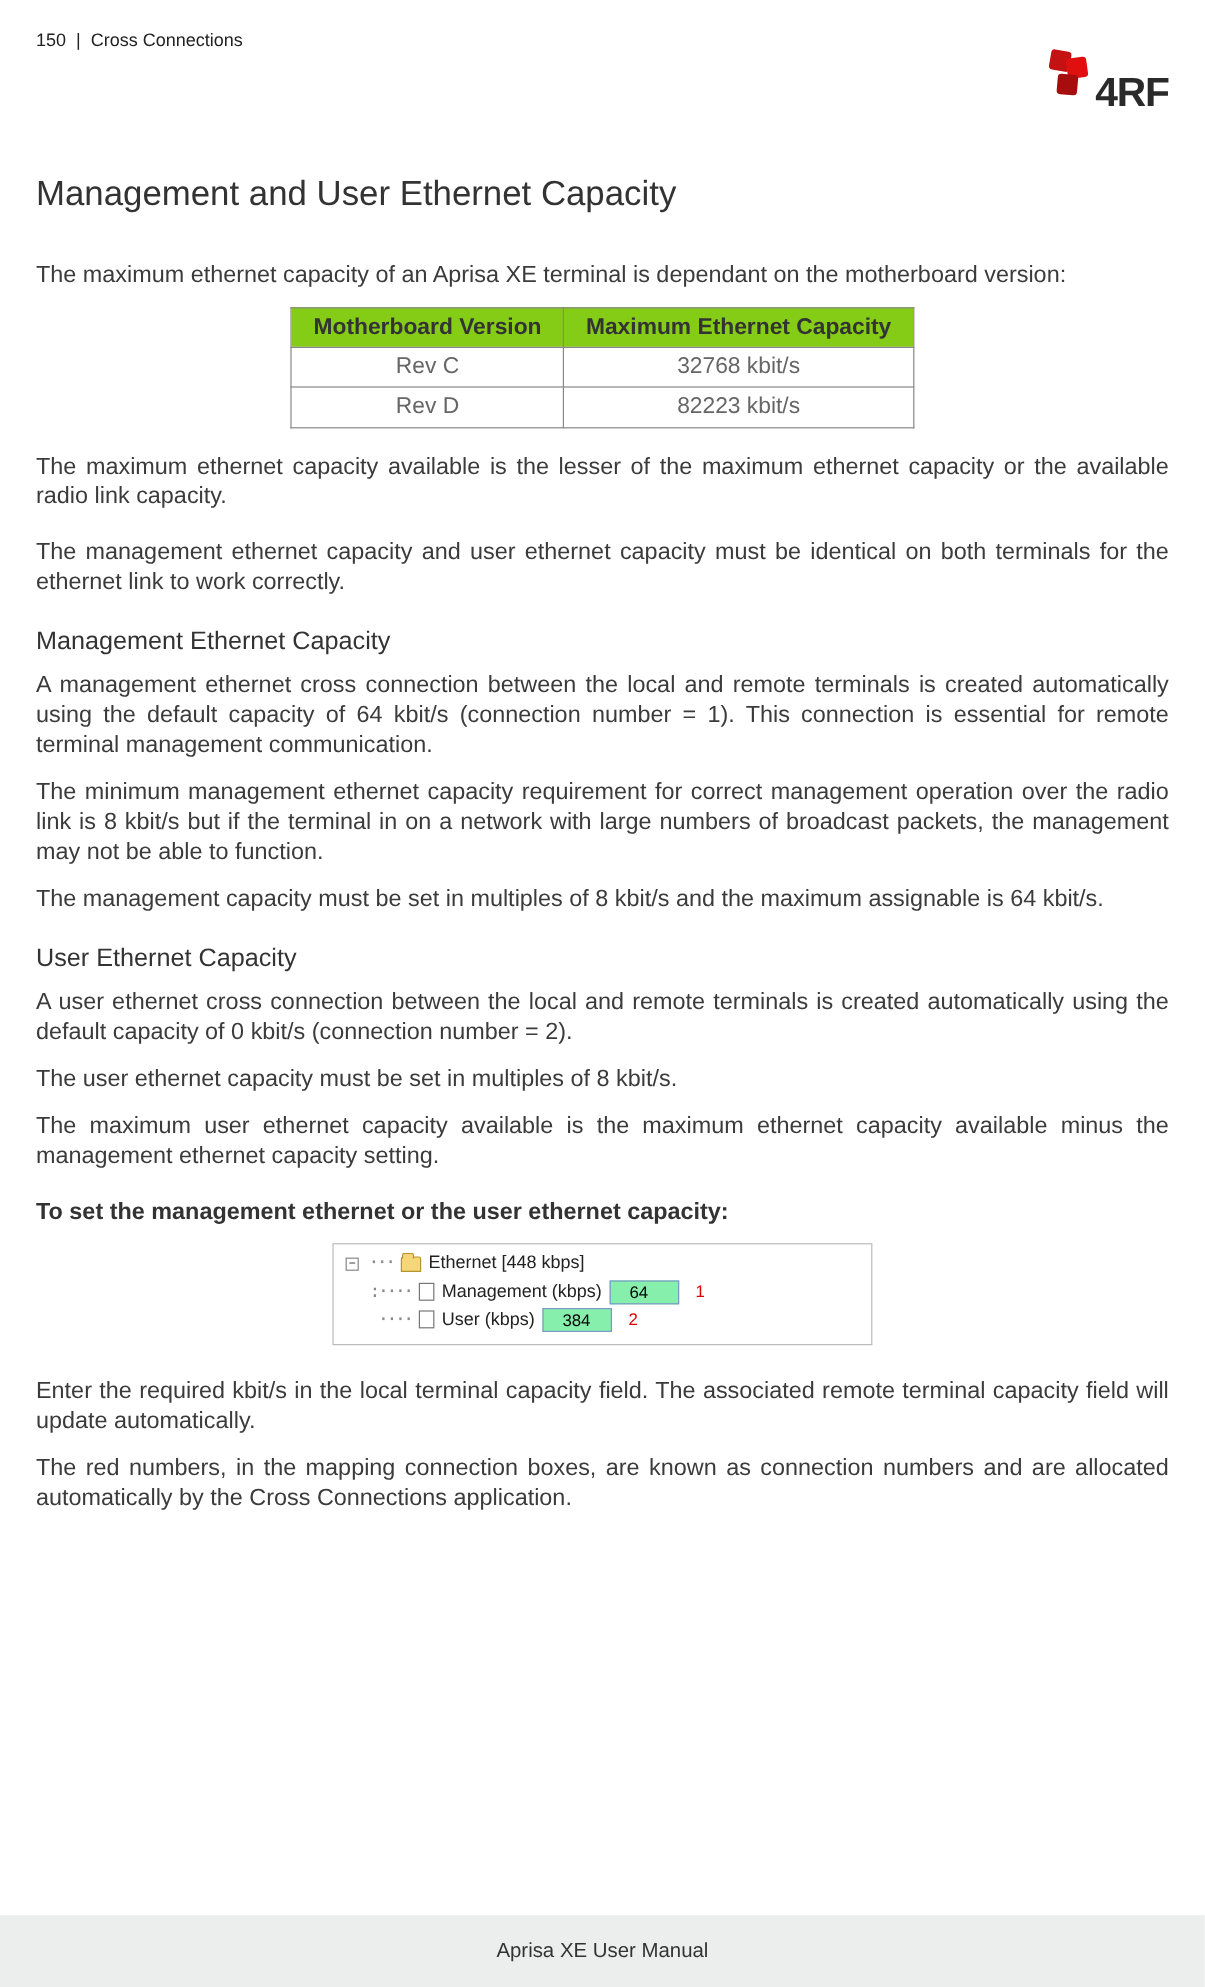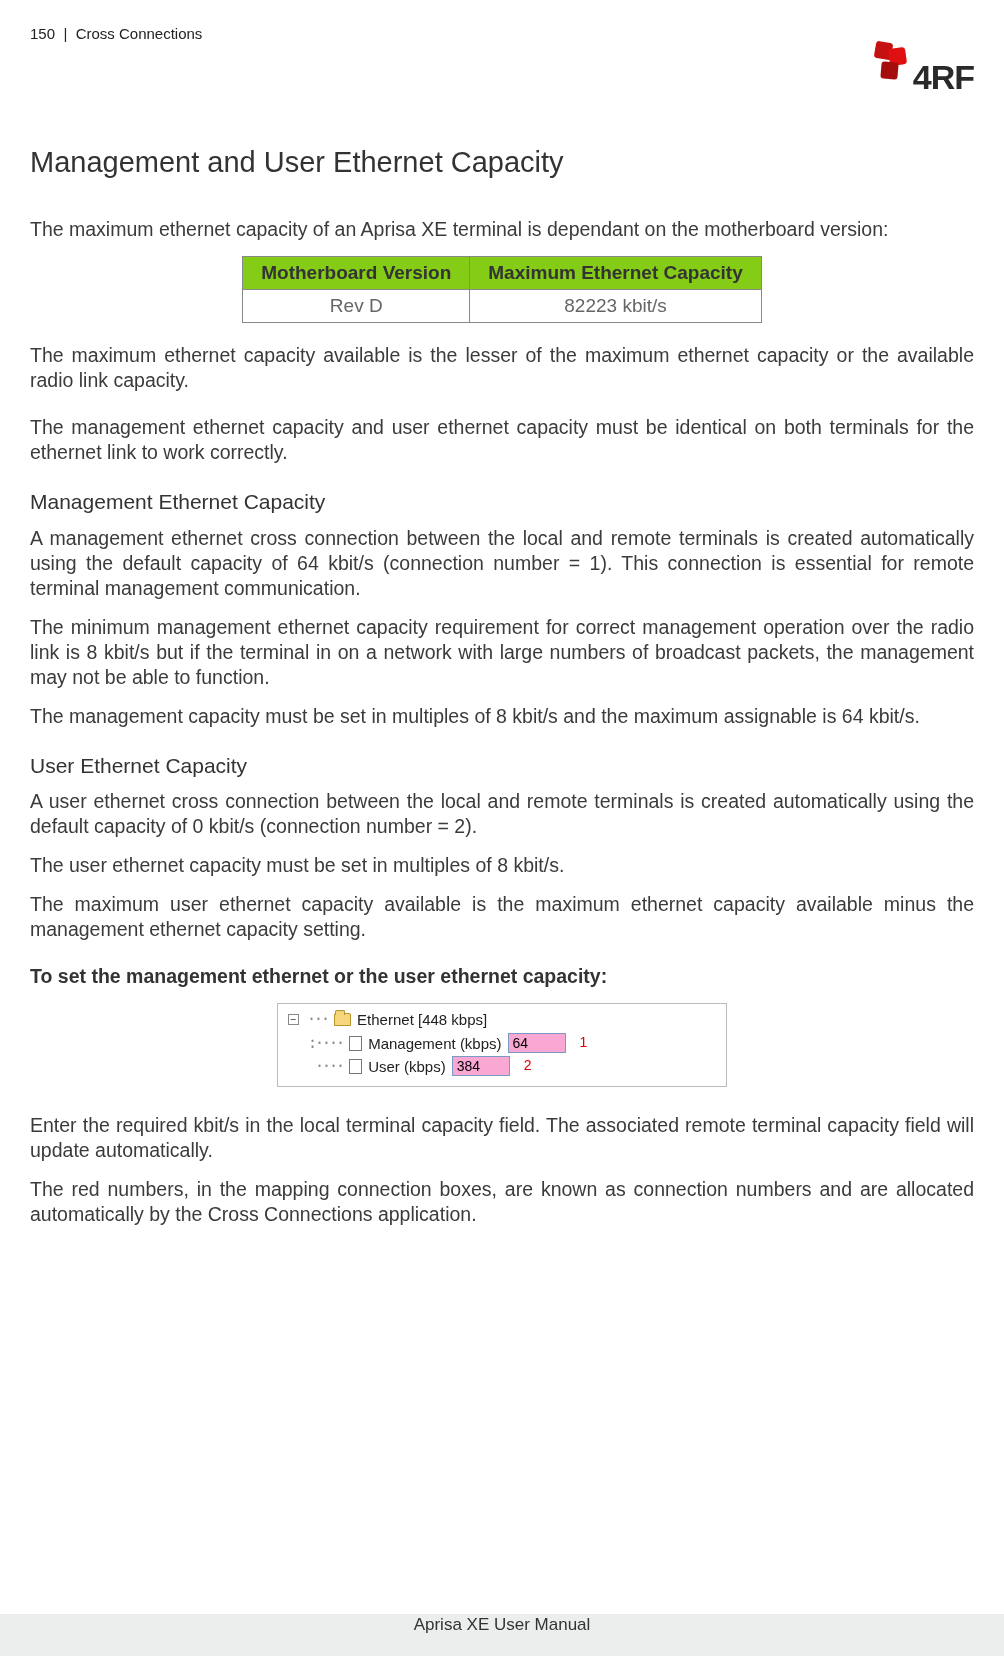--- a/index.html
+++ b/index.html
@@ -41,26 +41,26 @@
   .tree-row { display:flex; align-items:center; gap:6px; margin-bottom:4px; }
   .box-minus {
     display:inline-block; width:11px; height:11px; border:1px solid #888;
     font-size:10px; line-height:9px; text-align:center; background:#fff; margin-right:2px;
   }
   .folder-icon { display:inline-block; width:17px; height:13px; background:#f5d67a; border:1px solid #b5932f; border-radius:2px 2px 0 0; position:relative;}
   .folder-icon::before{content:"";position:absolute;top:-4px;left:0;width:8px;height:4px;background:#f5d67a;border:1px solid #b5932f;border-bottom:none;border-radius:2px 2px 0 0;}
   .doc-icon { display:inline-block; width:13px; height:15px; background:#fff; border:1px solid #777; position:relative;}
   .sub-row { display:flex; align-items:center; margin-left:20px; gap:6px; margin-top:3px;}
   .dotline { color:#888; font-family:monospace; letter-spacing:-2px;}
-  .nm-input { border:1px solid #7a9ac5; background:#f9a8d4; width:58px; height:20px; padding:0 4px; font-size:14px;}
+  .nm-input { border:1px solid #7a9ac5; background:#86efac; width:58px; height:20px; padding:0 16px; font-size:14px;}
   .red-num { color:#d00; font-size:14px; margin-left:8px;}
 
   .footer {
-    position:absolute; bottom:0; left:0; right:0; height:42px;
-    background:#eceded; display:flex; justify-content:center;
+    position:absolute; bottom:0; left:0; right:0; height:60px;
+    background:#eceded; display:flex; align-items:center; justify-content:center;
     font-size:17px; color:#333;
   }
 </style>
 </head>
 <body>
 
 <div class="header">
   <div class="header-left">
     <span>150</span>
     &nbsp;<span>|</span>&nbsp;
@@ -79,20 +79,24 @@
 <h1>Management and User Ethernet Capacity</h1>
 
 <p>The maximum ethernet capacity of an Aprisa XE terminal is dependant on the motherboard version:</p>
 
 <div class="table-wrap">
 <table>
   <tbody>
         <tr>
     <th>Motherboard Version</th>
     <th>Maximum Ethernet Capacity</th>
+  </tr>
+  <tr>
+    <td>Rev C</td>
+    <td>32768 kbit/s</td>
   </tr>
   <tr>
     <td>Rev D</td>
     <td>82223 kbit/s</td>
   </tr>
 </tbody>
     </table>
 </div>
 
 <p>The maximum ethernet capacity available is the lesser of the maximum ethernet capacity or the available radio link capacity.</p>

